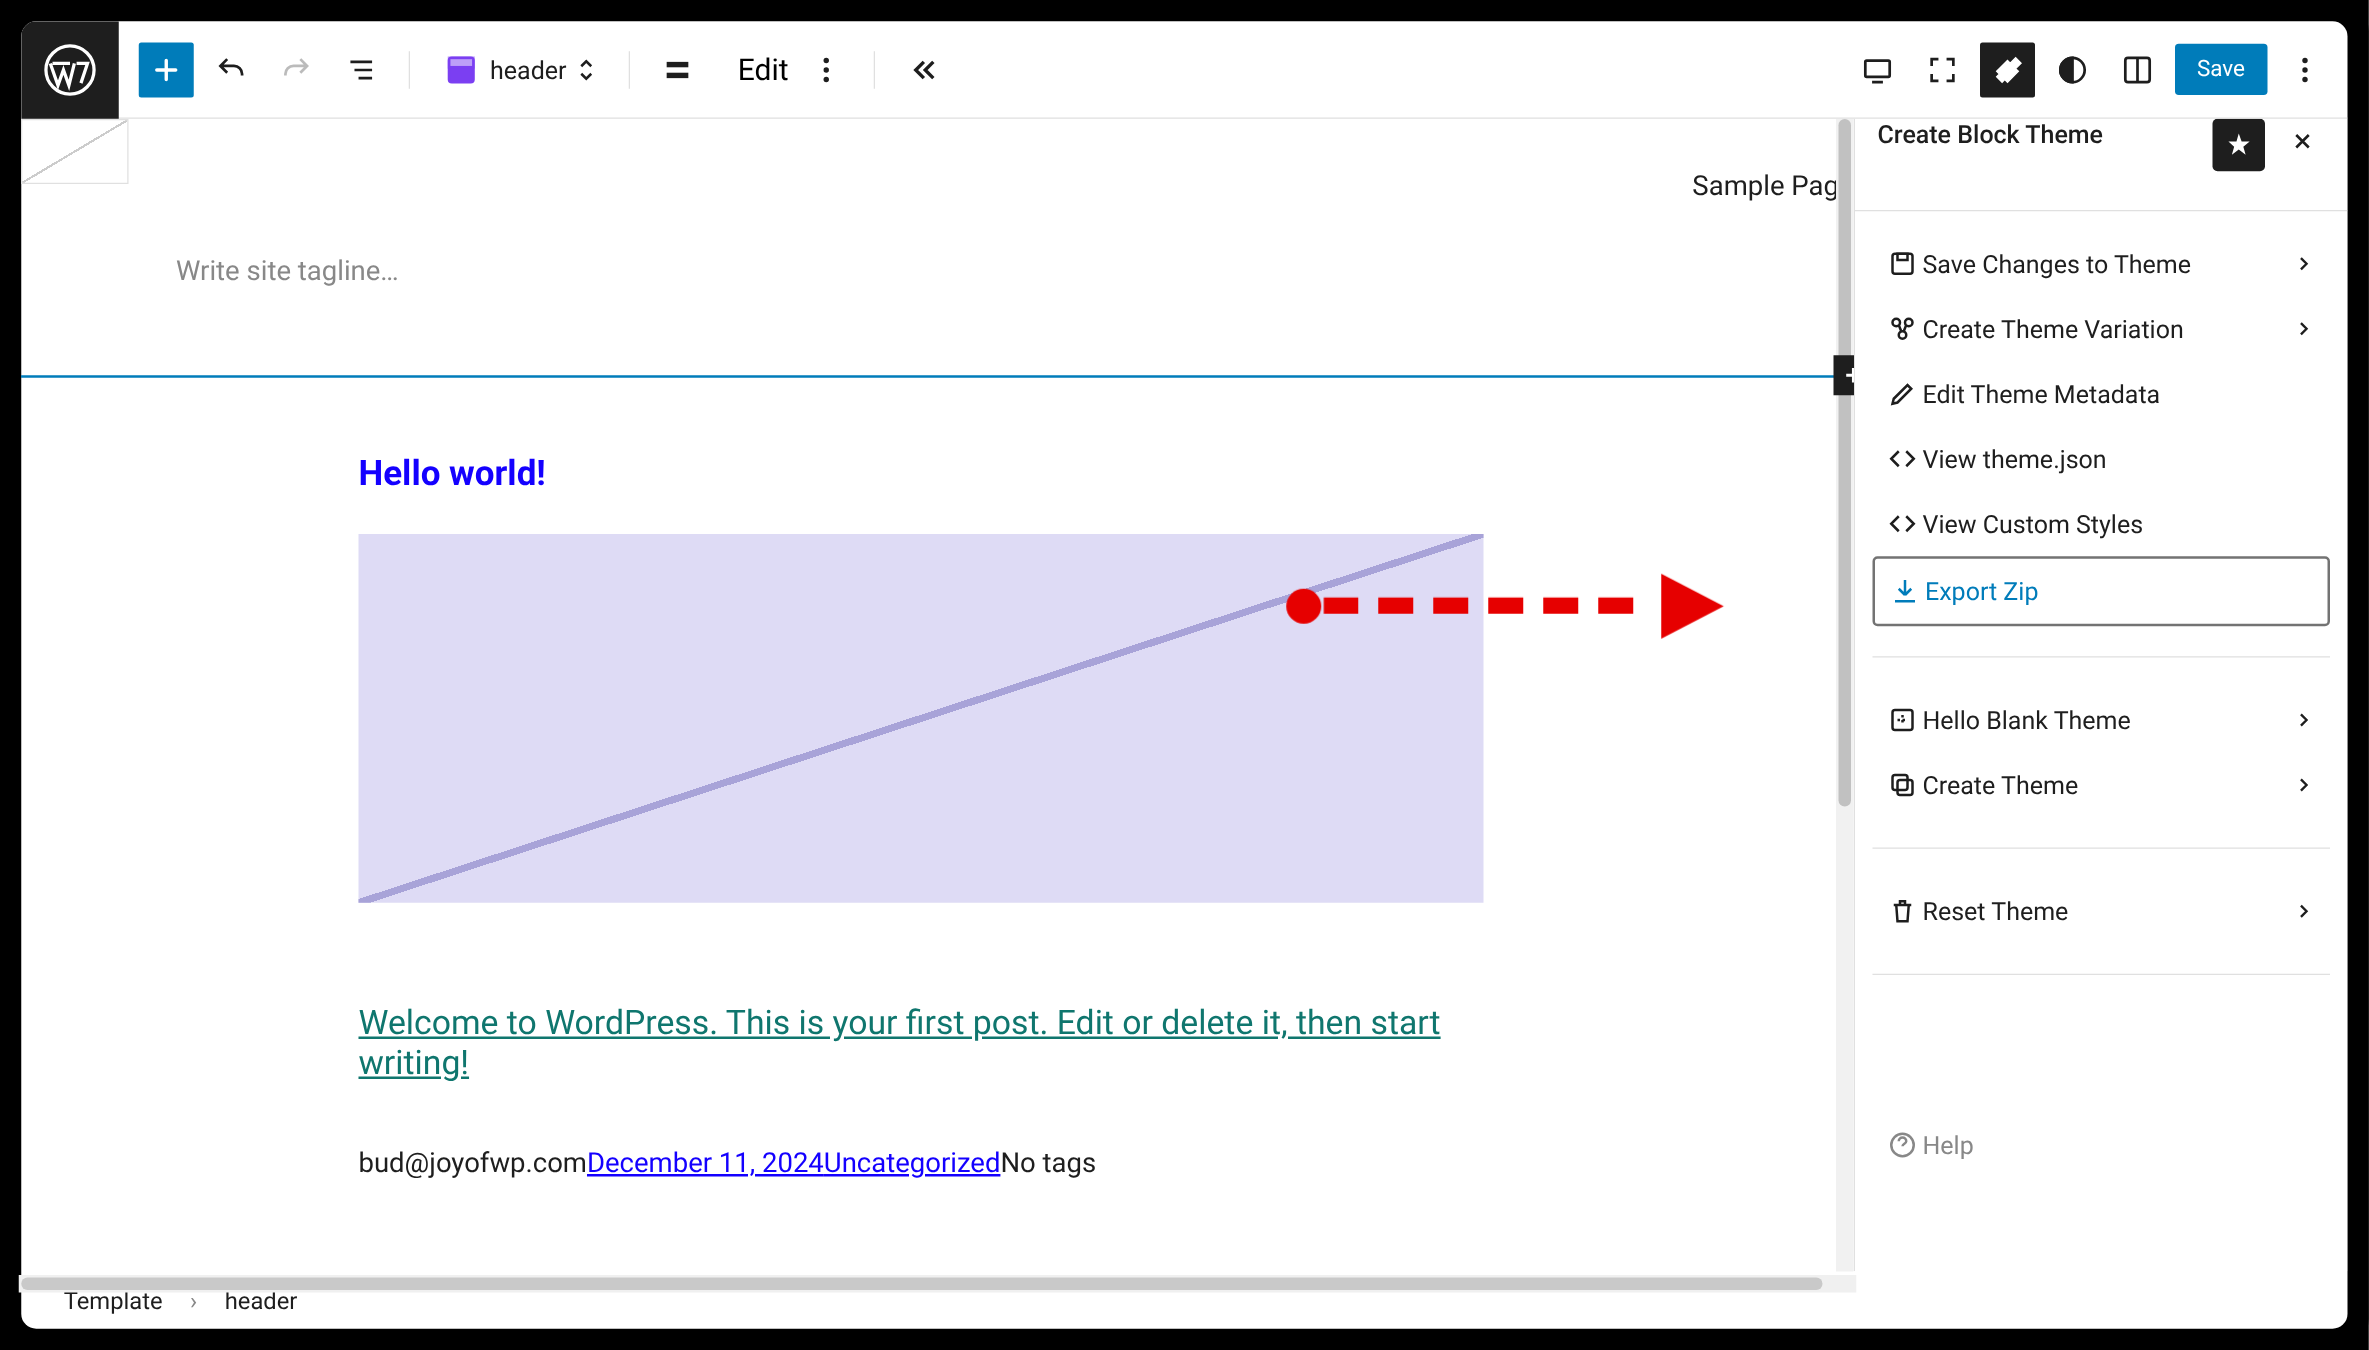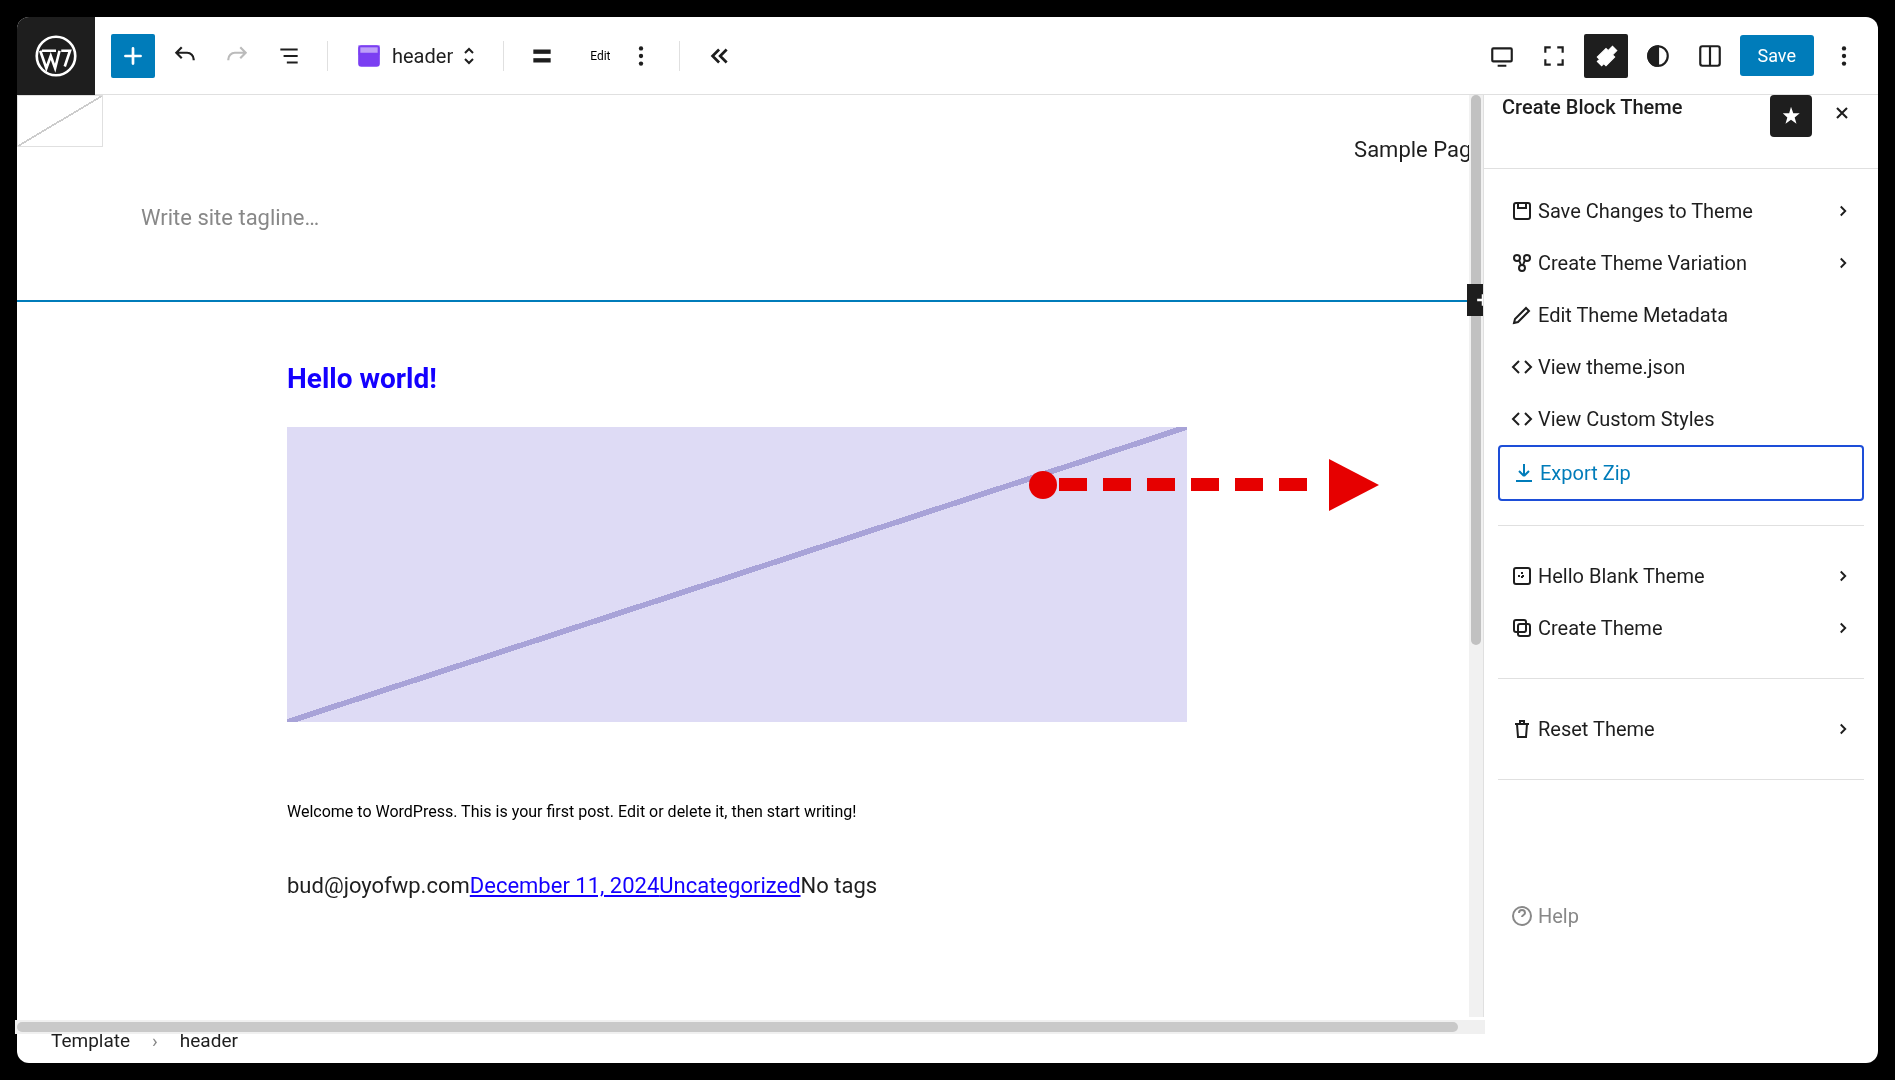--- a/index.html
+++ b/index.html
@@ -39,21 +39,21 @@
     .site-logo-ph::after { content: ""; position: absolute; top: 0; left: 0; right: 0; bottom: 0; background: linear-gradient(to bottom right, transparent 49%, #ccc 49%, #ccc 51%, transparent 51%); }
     .site-tagline-input { font-size: 22px; color: #888; margin-top: 58px; margin-left: 124px; }
     .nav-sample { position: absolute; right: 0; top: 42px; font-size: 22px; color: #1e1e1e; }
     .add-block-btn { position: absolute; right: -16px; bottom: -16px; width: 32px; height: 32px; background: #1e1e1e; display: flex; align-items: center; justify-content: center; z-index: 5; }
     .add-block-btn svg { width: 20px; height: 20px; stroke: #fff; }
     
     .content-area { padding: 60px 270px 30px 270px; }
     .post-title { font-size: 28px; font-weight: 700; color: #1400ff; margin-bottom: 32px; }
     .featured-img { width: 900px; height: 295px; background: #dedbf5; position: relative; }
     .featured-img::after { content: ""; position: absolute; top: 0; left: 0; right: 0; bottom: 0; background: linear-gradient(to bottom right, transparent 49.5%, #a8a3d8 49.5%, #a8a3d8 50.5%, transparent 50.5%); }
-    .post-body { font-size: 16px; color: #000000; margin-top: 80px; }
+    .post-body { font-size: 27px; color: #0f766e; margin-top: 80px; text-decoration: underline; }
     .post-meta { font-size: 22px; margin-top: 52px; display: flex; }
     .meta-link { color: #1400ff; text-decoration: underline; }
     .meta-text { color: #1e1e1e; }
     
     
     .red-arrow { position: absolute; top: 370px; left: 1012px; width: 350px; height: 40px; pointer-events: none; z-index: 100; }
     .red-arrow .dot { width: 28px; height: 28px; background: #e60000; border-radius: 50%; position: absolute; left: 0; top: 6px; }
     .red-arrow .dash { position: absolute; top: 13px; left: 30px; width: 250px; height: 13px; background: repeating-linear-gradient(to right, #e60000 0, #e60000 28px, transparent 28px, transparent 44px); }
     .red-arrow .head { position: absolute; right: 0; top: -6px; width: 0; height: 0; border-left: 50px solid #e60000; border-top: 26px solid transparent; border-bottom: 26px solid transparent; }
     
@@ -63,21 +63,21 @@
     .panel-title { font-size: 20px; font-weight: 500; color: #1e1e1e; flex: 1; }
     .panel-badge { width: 42px; height: 42px; background: #1e1e1e; border-radius: 4px; display: flex; align-items: center; justify-content: center; }
     .panel-close { width: 36px; height: 36px; display: flex; align-items: center; justify-content: center; cursor: pointer; }
     .panel-body { flex: 1; padding: 16px 14px; overflow: auto; }
     .panel-section { padding: 0 0 24px 0; }
     .panel-divider { border: none; border-top: 1px solid #e0e0e0; margin: 0 0 24px 0; }
     .panel-item { display: flex; align-items: center; gap: 4px; padding: 14px 12px; cursor: pointer; border-radius: 4px; font-size: 20px; color: #1e1e1e; }
     .panel-item .pi-icon { width: 24px; height: 24px; flex-shrink: 0; display: flex; align-items: center; justify-content: center; }
     .panel-item .pi-label { flex: 1; }
     .panel-item .pi-chevron { width: 18px; height: 18px; }
-    .panel-item.highlight { border: 2px solid #1d4ed8; color: #007cba; border-radius: 4px; align-items: center; }
+    .panel-item.highlight { border: 2px solid #737373; color: #007cba; border-radius: 4px; align-items: center; }
     .panel-item.highlight svg { stroke: #007cba; }
     
     
     .footer { height: 46px; display: flex; align-items: center; padding: 0 34px; gap: 22px; font-size: 19px; color: #1e1e1e; }
     .footer .sep { color: #888; }
     
     
     .editor-scrollbar-h { position: absolute; bottom: 46px; left: 15px; right: 410px; height: 14px; background: #f0f0f0; }
     .editor-scrollbar-h .thumb { position: absolute; left: 2px; top: 2px; bottom: 2px; width: 98%; background: #c9c9c9; border-radius: 6px; }
   </style>
@@ -130,21 +130,21 @@
             </svg>
         </div>
       </div>
       <div class="tb-divider"></div>
       <div class="tb-btn">
         <svg viewBox="0 0 24 24" fill="#1e1e1e">
             <rect x="4" y="6" width="16" height="4"></rect>
             <rect x="4" y="14" width="16" height="4"></rect>
           </svg>
       </div>
-      <span style="font-size:12px;margin-left:18px;">Edit</span>
+      <span style="font-size:24px;margin-left:18px;">Edit</span>
       <div class="tb-btn">
         <svg viewBox="0 0 24 24" fill="#1e1e1e">
             <circle cx="12" cy="5" r="2"></circle>
             <circle cx="12" cy="12" r="2"></circle>
             <circle cx="12" cy="19" r="2"></circle>
           </svg>
       </div>
       <div class="tb-divider"></div>
       <div class="tb-btn">
         <svg viewBox="0 0 24 24" fill="none" stroke="#1e1e1e" stroke-width="2.5">

